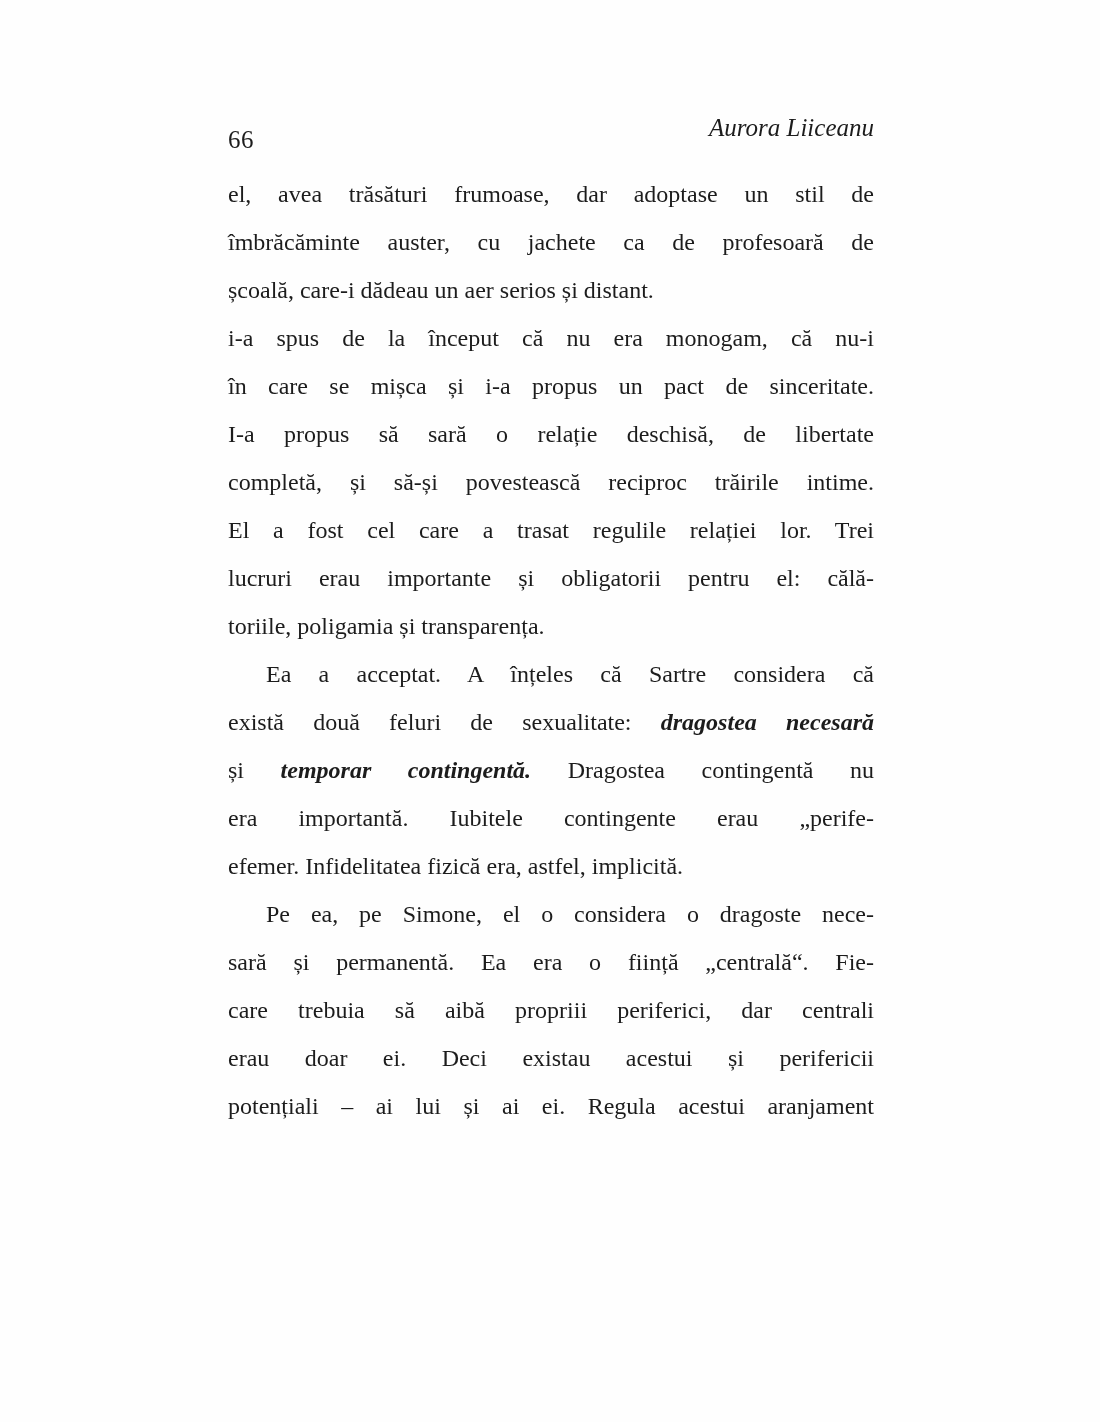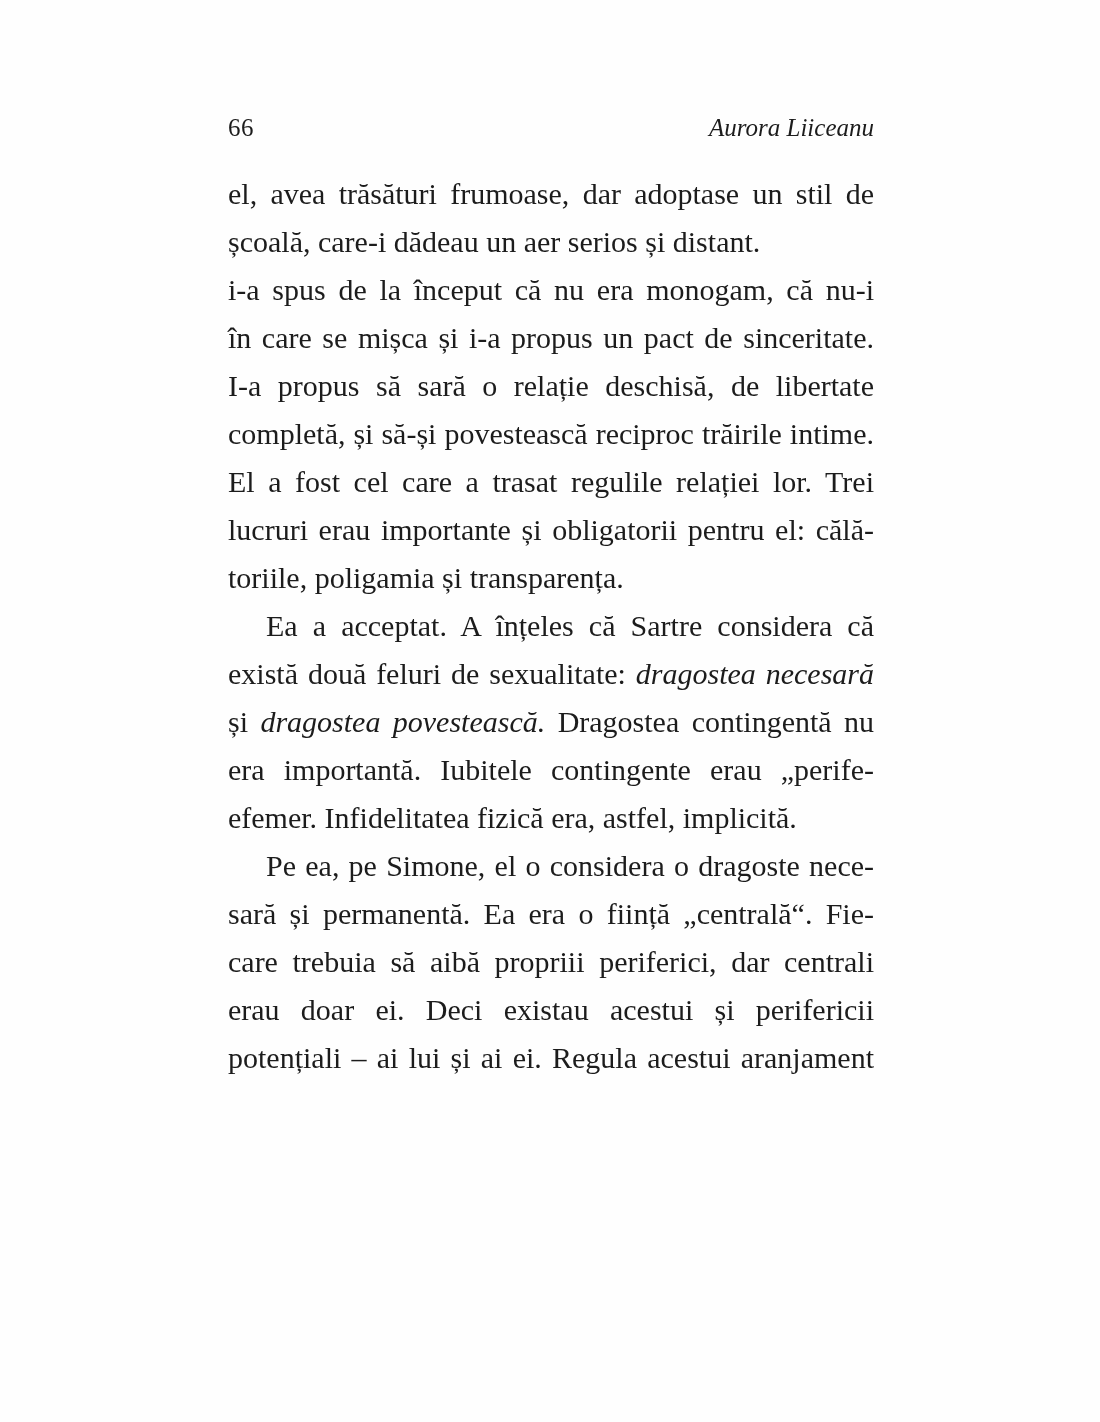--- a/index.html
+++ b/index.html
@@ -20,74 +20,76 @@
     position: absolute;
     left: 228px;
     top: 112px;
     width: 646px;
     font-size: 25px;
     line-height: 32px;
   }
   .page-number {
     position: absolute;
     left: 0;
-    top: 0;
+    top: 12px;
     font-style: normal;
     letter-spacing: 0.5px;
   }
   .running-header {
     display: block;
     width: 100%;
     text-align: right;
     font-style: italic;
   }
   .body-text {
     position: absolute;
     left: 228px;
     top: 170px;
     width: 646px;
-    font-size: 30px;
+    font-size: 24px;
     line-height: 48px;
   }
   .line {
     text-align: justify;
     text-align-last: justify;
     white-space: normal;
   }
   .line.last {
     text-align-last: left;
   }
   .line.indent {
     text-indent: 38px;
   }
   .line em {
     font-style: italic;
+    font-weight: bold;
   }
 </style>
 </head>
 <body>
 
 <div class="page">
   <div class="header">
     <span class="page-number">66</span>
     <span class="running-header">Aurora Liiceanu</span>
   </div>
   <div class="body-text">
       <div class="line"><span>el, avea trăsături frumoase, dar adoptase un stil de</span></div>
+      <div class="line"><span>îmbrăcăminte auster, cu jachete ca de profesoară de</span></div>
       <div class="line last"><span>școală, care-i dădeau un aer serios și distant.</span></div>
       <div class="line"><span>i-a spus de la început că nu era monogam, că nu-i</span></div>
       <div class="line"><span>în care se mișca și i-a propus un pact de sinceritate.</span></div>
       <div class="line"><span>I-a propus să sară o relație deschisă, de libertate</span></div>
       <div class="line"><span>completă, și să-și povestească reciproc trăirile intime.</span></div>
       <div class="line"><span>El a fost cel care a trasat regulile relației lor. Trei</span></div>
       <div class="line"><span>lucruri erau importante și obligatorii pentru el: călă-</span></div>
       <div class="line last"><span>toriile, poligamia și transparența.</span></div>
       <div class="line indent"><span>Ea a acceptat. A înțeles că Sartre considera că</span></div>
       <div class="line"><span>există două feluri de sexualitate: </span><em>dragostea necesară</em></div>
-      <div class="line"><span>și </span><em>dragostea povestească.</em><span> Dragostea contingentă nu</span></div>
+      <div class="line"><span>și </span><em>temporar contingentă.</em><span> Dragostea contingentă nu</span></div>
       <div class="line"><span>era importantă. Iubitele contingente erau „perife-</span></div>
       <div class="line last"><span>efemer. Infidelitatea fizică era, astfel, implicită.</span></div>
       <div class="line indent"><span>Pe ea, pe Simone, el o considera o dragoste nece-</span></div>
       <div class="line"><span>sară și permanentă. Ea era o ființă „centrală“. Fie-</span></div>
       <div class="line"><span>care trebuia să aibă propriii periferici, dar centrali</span></div>
       <div class="line"><span>erau doar ei. Deci existau acestui și perifericii</span></div>
       <div class="line"><span>potențiali – ai lui și ai ei. Regula acestui aranjament</span></div>
     </div>
 </div>
 

